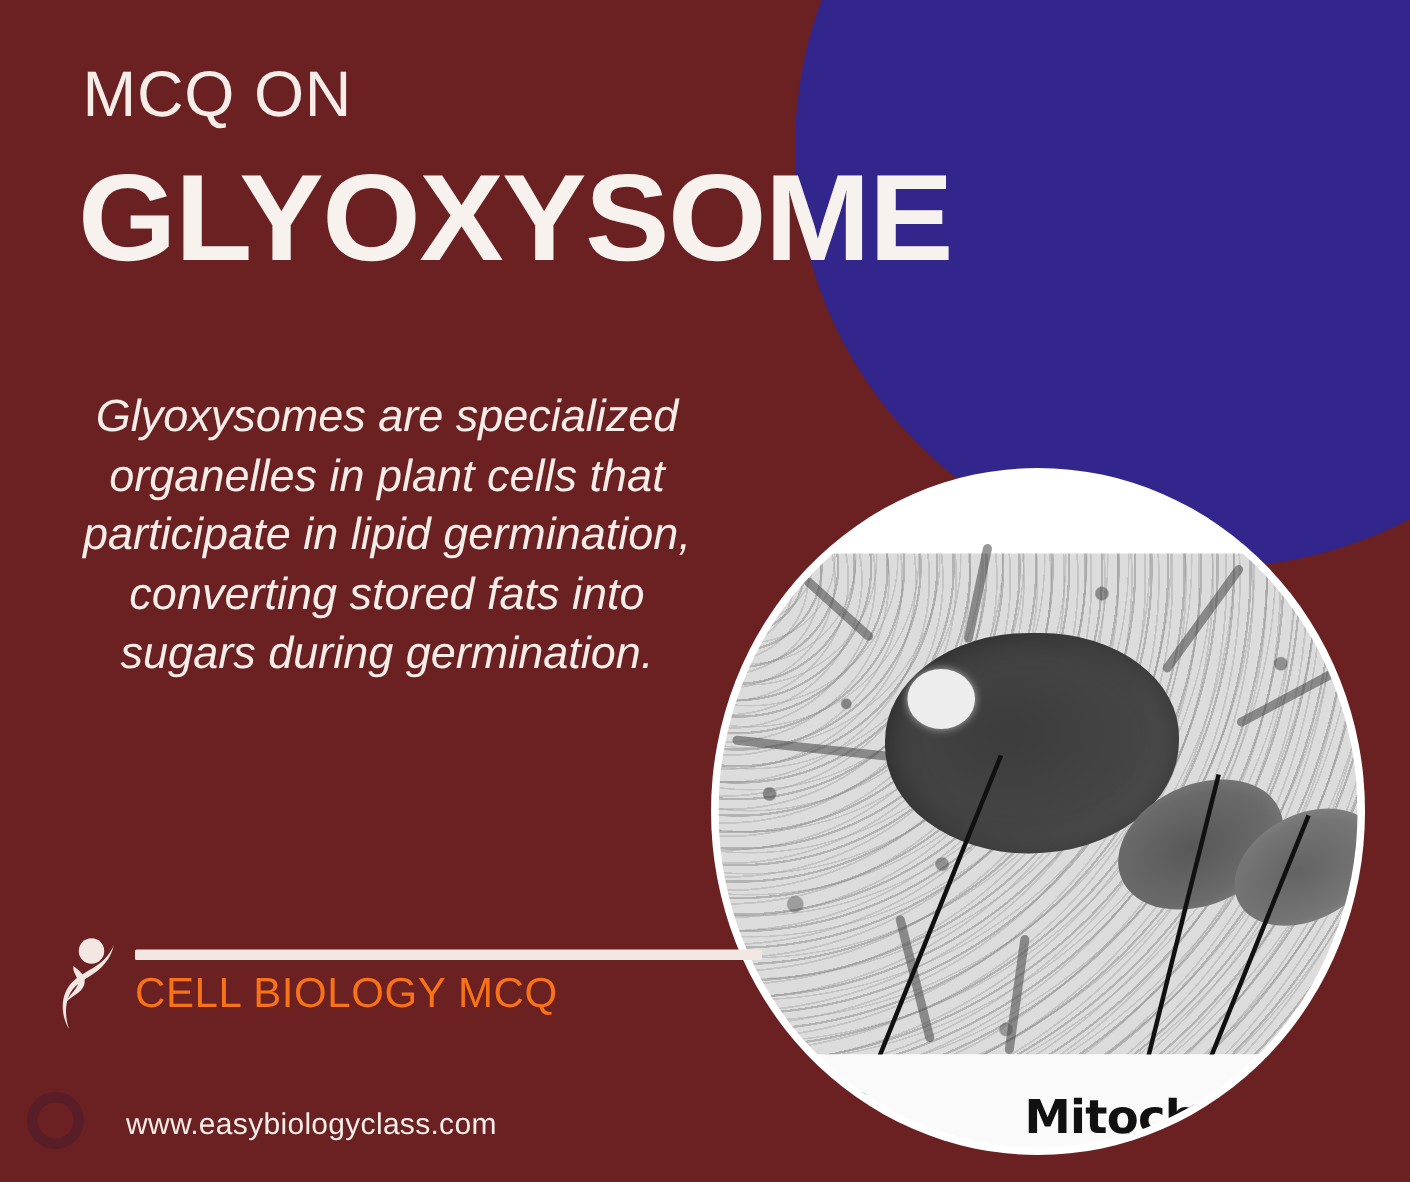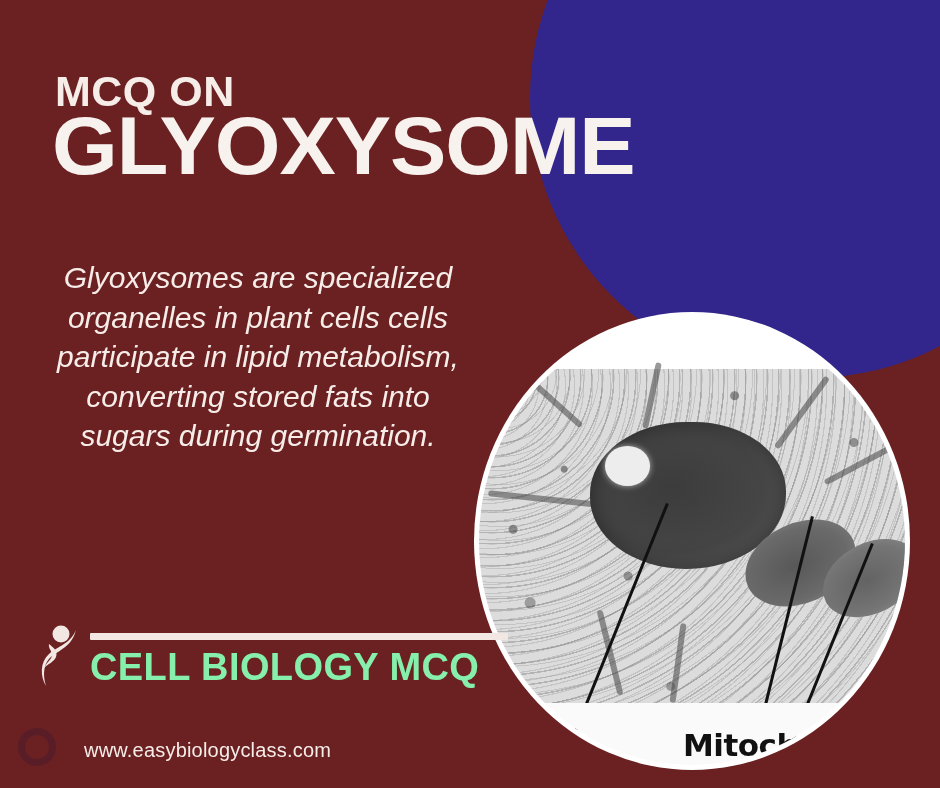--- a/index.html
+++ b/index.html
@@ -39,25 +39,24 @@
     border: 7px solid rgba(20, 20, 60, 0.20);
     box-sizing: border-box;
   }
 
   
   .kicker {
     position: absolute;
     left: 55px;
     top: 42px;
     font-size: 43px;
-    font-weight: bold;
+    font-weight: normal;
     letter-spacing: 0.5px;
     color: #F6EDE9;
     line-height: 1;
-    margin-top: 28px;
   }
   .headline {
     position: absolute;
     left: 52px;
     top: 104px;
     font-size: 82px;
     font-weight: bold;
     letter-spacing: -1px;
     color: #F7F2EE;
     line-height: 1.02;
@@ -101,24 +100,24 @@
     top: 11px;
     width: 418px;
     height: 7px;
     background: #F3E7E4;
     border-radius: 1px;
   }
   .brand-name {
     position: absolute;
     left: 54px;
     top: 24px;
-    font-size: 38px;
-    font-weight: bold;
+    font-size: 28px;
+    font-weight: normal;
     letter-spacing: 0.4px;
-    color: #86efac;
+    color: #f97316;
     white-space: nowrap;
   }
   .site-url {
     position: absolute;
     left: 84px;
     top: 739px;
     font-size: 20px;
     font-weight: 400;
     letter-spacing: 0.2px;
     color: #F6EDE9;
@@ -259,21 +258,21 @@
 <body>
 
 <div id="poster">
 
   <div class="blue-blob"></div>
 
   <div class="kicker">MCQ ON</div>
 
   <div class="headline">GLYOXYSOME</div>
 
-  <div class="lede">Glyoxysomes are specialized organelles in plant cells cells participate in lipid metabolism, converting stored fats into sugars during germination.</div>
+  <div class="lede">Glyoxysomes are specialized organelles in plant cells that participate in lipid germination, converting stored fats into sugars during germination.</div>
 
   <div class="micrograph">
     <div class="micro-inner">
 
       <div class="micro-top-band"></div>
 
       <div class="micro-photo">
         <div class="micro-noise"></div>
 
         <div class="membrane-strand" style="left:40%; top:-2%; width:6px; height:20%; transform:rotate(12deg);"></div>

